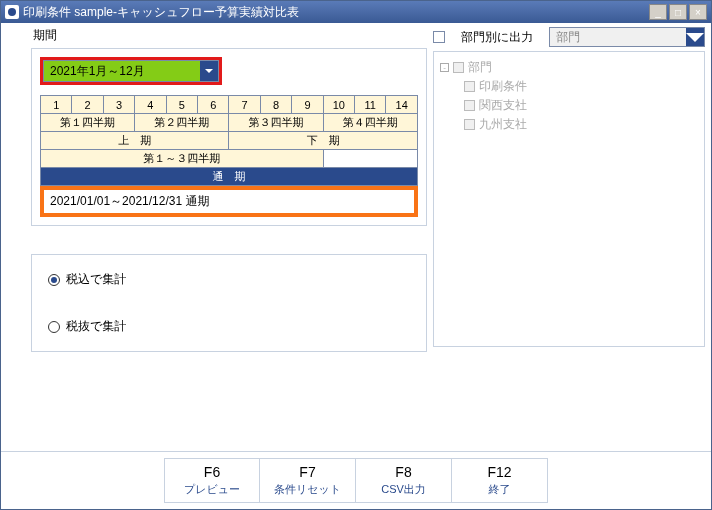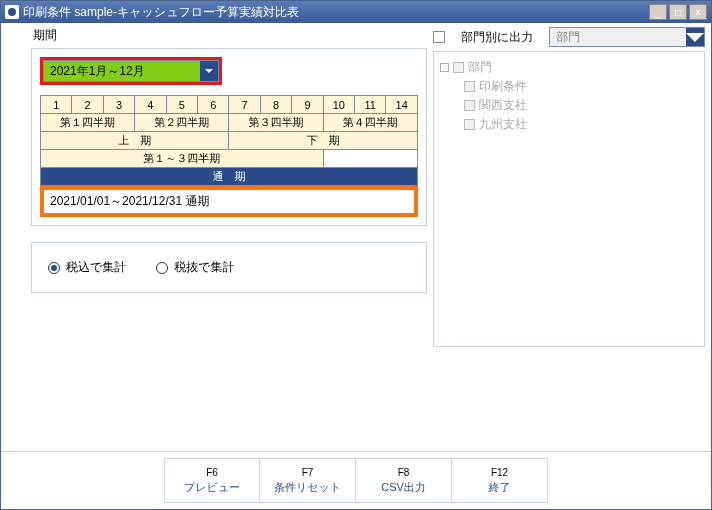--- a/index.html
+++ b/index.html
@@ -19,37 +19,37 @@
   .period-box { border: 1px solid #c8d2e0; padding: 8px; }
   .dropdown-wrap { border: 3px solid #e21a1a; width: 182px; }
   .dropdown { width: 100%; height: 22px; background: #84cc16; border: 1px solid #7a8aa8; display: flex; align-items: center; position: relative; }
   .dropdown .dd-text { padding: 0 6px; flex: 1; }
   .dropdown .dd-btn { width: 18px; height: 100%; background: #2a4a8c; display: flex; align-items: center; justify-content: center; }
   .dropdown .dd-btn svg { fill: #fff; width: 8px; height: 4px; }
   .period-table { margin-top: 10px; width: 100%; border-collapse: collapse; }
   .period-table td { border: 1px solid #7a8aa8; text-align: center; height: 18px; background: #fff6d8; cursor: pointer; font-size: 11px; }
   .period-table td.sel { background: #2a4a8c; color: #fff; }
   .period-readout { border: 4px solid #f97316; padding: 3px 6px; background: #fff; }
-  .radio-box { border: 1px solid #c8d2e0; margin-top: 16px; padding: 16px; display: flex; gap: 30px; }
+  .radio-box { border: 1px solid #c8d2e0; margin-top: 28px; padding: 16px; display: flex; gap: 30px; flex-direction: column; }
   .radio-item { display: flex; align-items: center; gap: 6px; }
   .radio-outer { width: 12px; height: 12px; border: 1px solid #333; border-radius: 50%; display: flex; align-items: center; justify-content: center; }
   .radio-inner { width: 6px; height: 6px; background: #2a4a8c; border-radius: 50%; }
   .right-head { display: flex; align-items: center; gap: 16px; padding: 4px 0; }
   .checkbox { width: 12px; height: 12px; border: 1px solid #7a8aa8; background: #fff; }
   .dept-dd { flex: 1; height: 20px; border: 1px solid #7a8aa8; background: #f0f0f0; display: flex; align-items: center; }
   .dept-dd .dd-text { padding: 0 6px; flex: 1; color: #888; }
   .dept-dd .dd-btn { width: 18px; height: 100%; background: #2a4a8c; display: flex; align-items: center; justify-content: center; }
   .tree-box { border: 1px solid #c8d2e0; height: 296px; padding: 6px; background: #fff; position: relative; overflow: auto; }
   .tree-row { display: flex; align-items: center; gap: 4px; padding: 1px 0; color: #aaa; }
   .tree-row .toggle { width: 9px; height: 9px; border: 1px solid #aaa; display: flex; align-items: center; justify-content: center; font-size: 8px; line-height: 1; }
   .tree-row.child { padding-left: 24px; }
   .tree-row .cb { width: 11px; height: 11px; border: 1px solid #bbb; background: #f0f0f0; }
   .footer { position: absolute; bottom: 0; left: 0; right: 0; height: 58px; border-top: 1px solid #c8d2e0; display: flex; padding: 6px 40px; gap: 0; justify-content: center; }
   .fbtn { width: 96px; border: 1px solid #c8d2e0; display: flex; flex-direction: column; align-items: center; justify-content: center; gap: 2px; cursor: pointer; background:#fff; }
-  .fbtn .fkey { font-size: 10px; }
+  .fbtn .fkey { font-size: 14px; }
   .fbtn .flbl { font-size: 11px; color: #2a4a8c; }
   .fbtn + .fbtn { border-left: none; }
   .fbtn.gap { margin-left: 24px; border-left:1px solid #c8d2e0; }
 </style>
 </head>
 <body>
 
 <div class="window">
   <div class="titlebar">
     <span class="icon">

